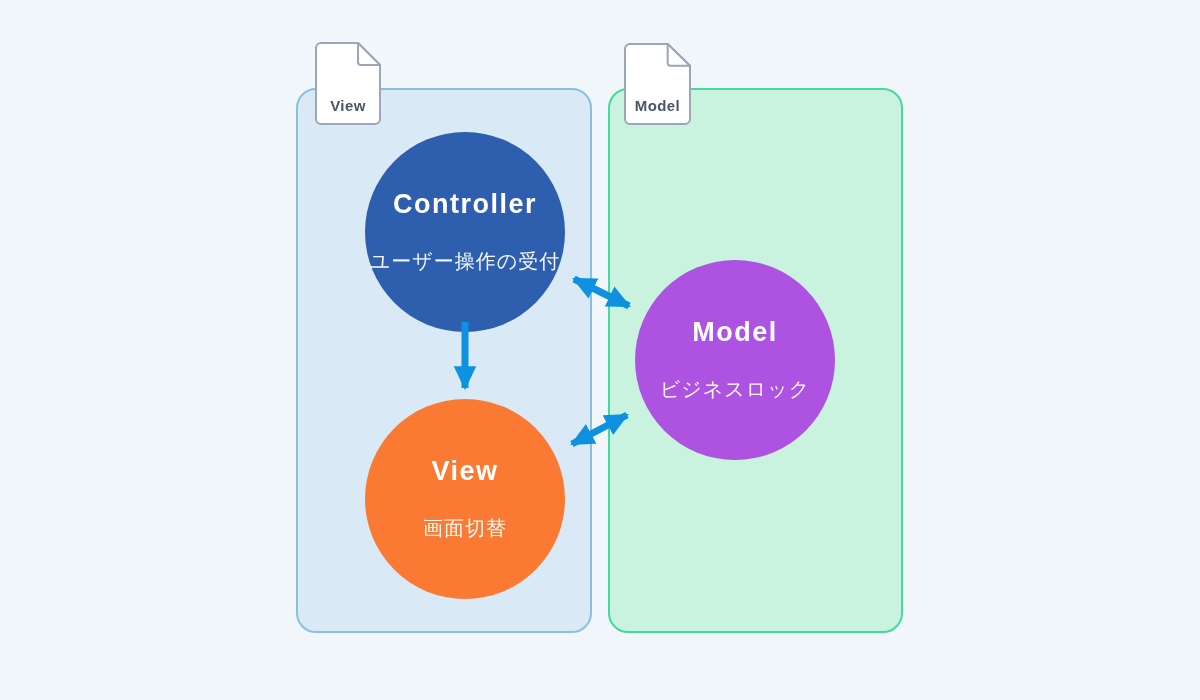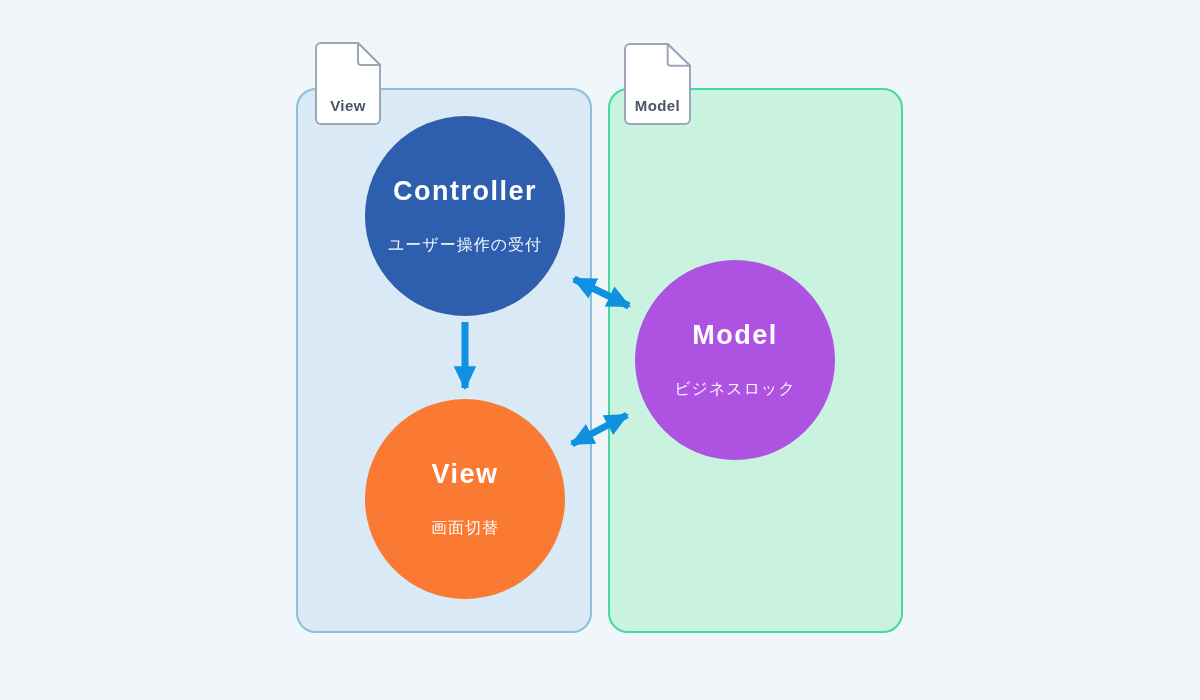--- a/index.html
+++ b/index.html
@@ -73,31 +73,31 @@
     height: 200px;
     border-radius: 50%;
     display: flex;
     flex-direction: column;
     align-items: center;
     justify-content: center;
     text-align: center;
     color: var(--node-text);
     z-index: 1;
   }
-  .controller-circle { left: 365px; top: 116px; background: var(--controller-circle); }
+  .controller-circle { left: 365px; top: 132px; background: var(--controller-circle); }
   .view-circle      { left: 365px; top: 399px; background: var(--view-circle); }
   .model-circle     { left: 635px; top: 260px; background: var(--model-circle); }
   .circle-title {
     font-size: 27px;
     font-weight: 700;
     letter-spacing: 1.5px;
   }
   .circle-subtitle {
     margin-top: 28px;
-    font-size: 16px;
+    font-size: 20px;
     letter-spacing: 1px;
     opacity: 0.95;
   }
   .arrows {
     position: absolute;
     left: 0; top: 0;
     width: 1200px;
     height: 700px;
     z-index: 2;
     pointer-events: none;

